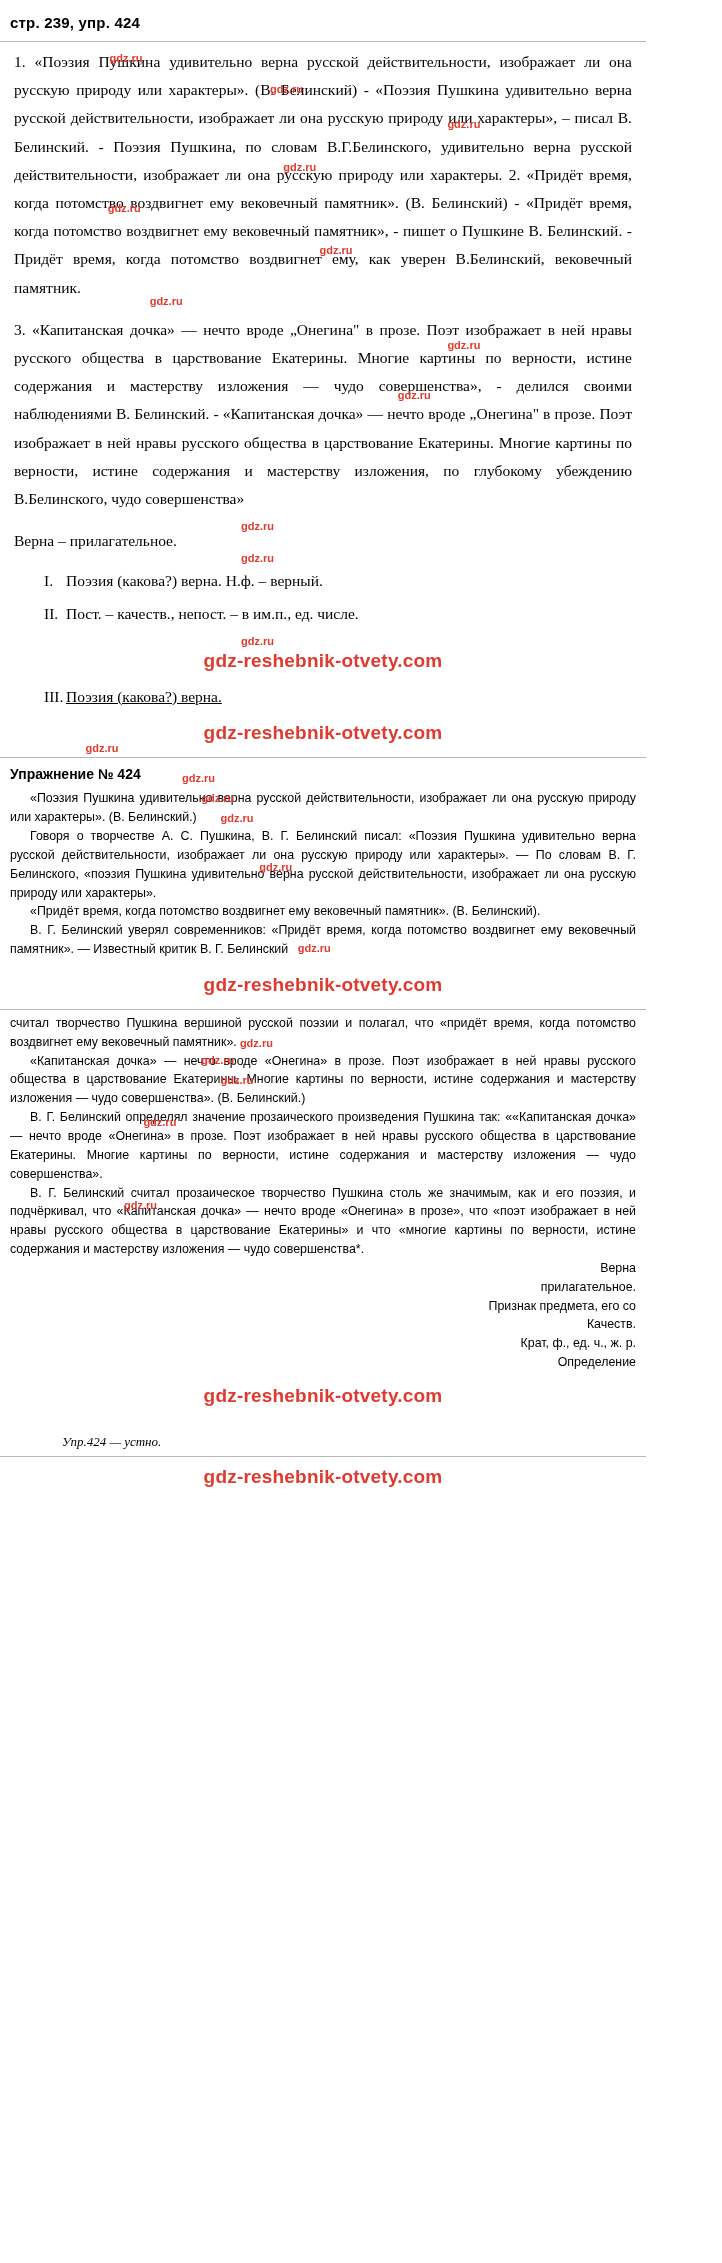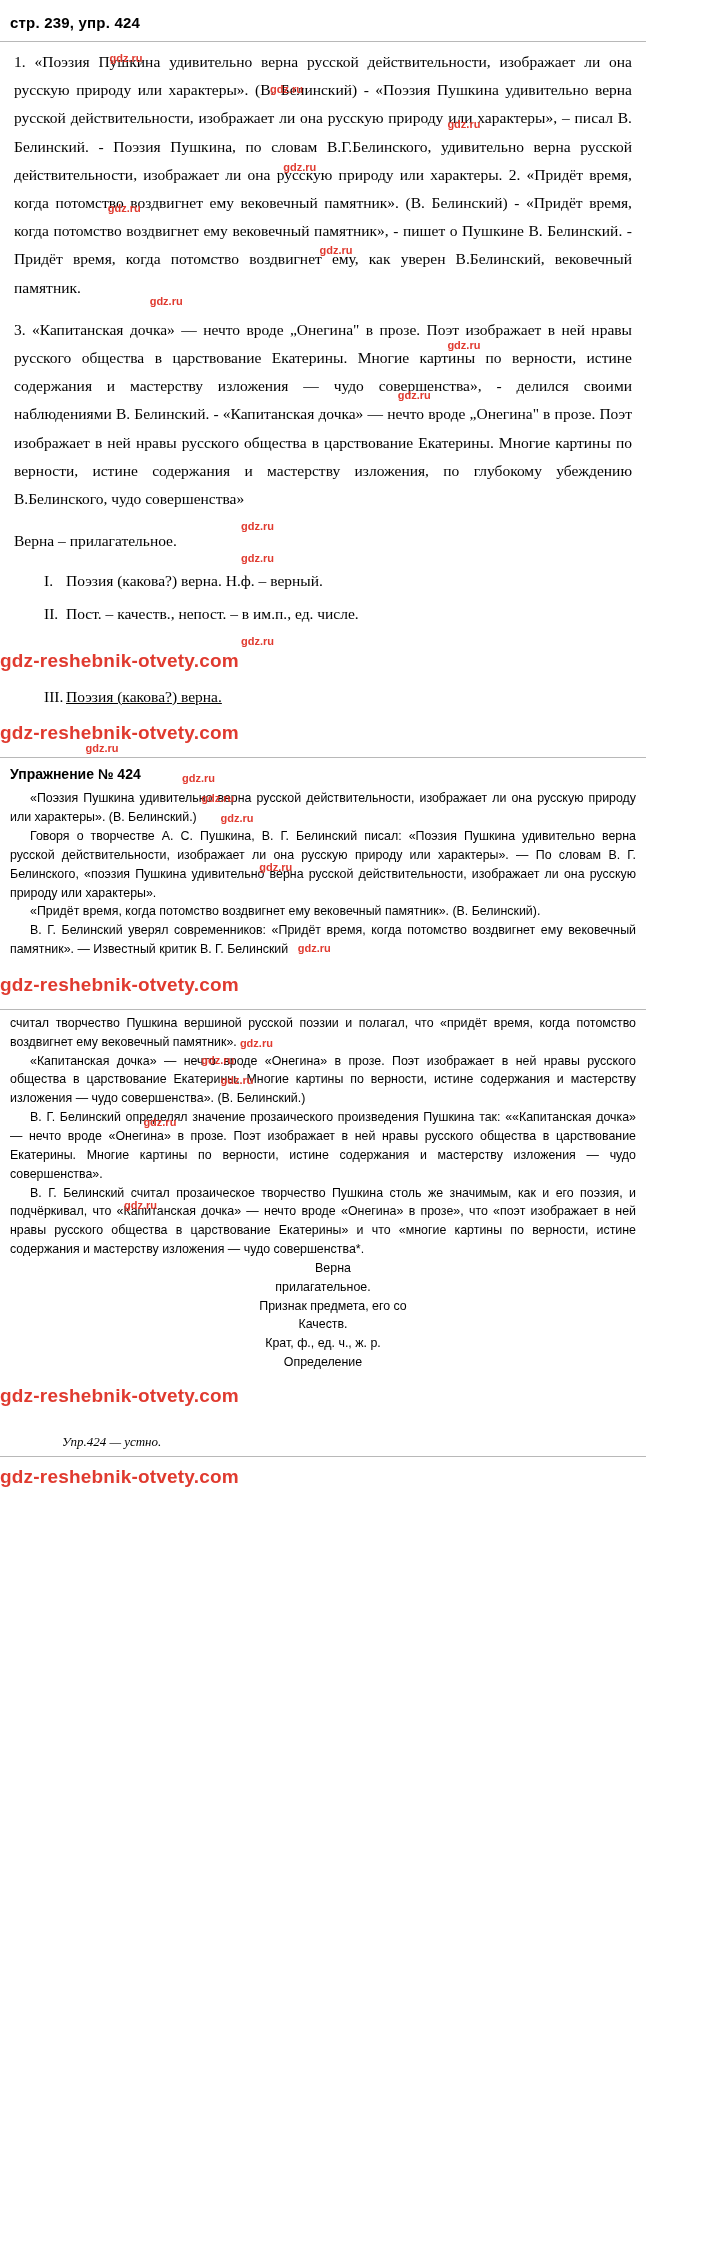--- a/index.html
+++ b/index.html
@@ -55,21 +55,21 @@
     flex: 0 0 52px;
     text-align: left;
     padding-left: 30px;
     box-sizing: border-box;
   }
   .olist .txt { flex: 1 1 auto; }
   .uline { text-decoration: underline; }
 
   
   .wm-band {
-    text-align: left;
+    text-align: center;
     color: #e03a2f;
     font-family: "Liberation Sans", sans-serif;
     font-weight: bold;
     font-size: 19px;
     letter-spacing: .2px;
     padding: 9px 0 9px 0;
   }
 
   
   .sec-b {
@@ -89,21 +89,21 @@
 
   .sec-c {
     padding: 4px 10px 4px 10px;
     font-family: "Liberation Sans", sans-serif;
     font-size: 12.4px;
     line-height: 1.52;
     text-align: justify;
   }
   .sec-c p { margin: 0; text-indent: 20px; }
   .sec-c p.noind { text-indent: 0; }
-  .sec-c .tail { text-align: center; }
+  .sec-c .tail { text-align: right; }
 
   .footer-ans {
     padding: 18px 10px 6px 62px;
     font-family: "Liberation Serif", serif;
     font-size: 13px;
     font-style: italic;
   }
 
   
   .gw {

